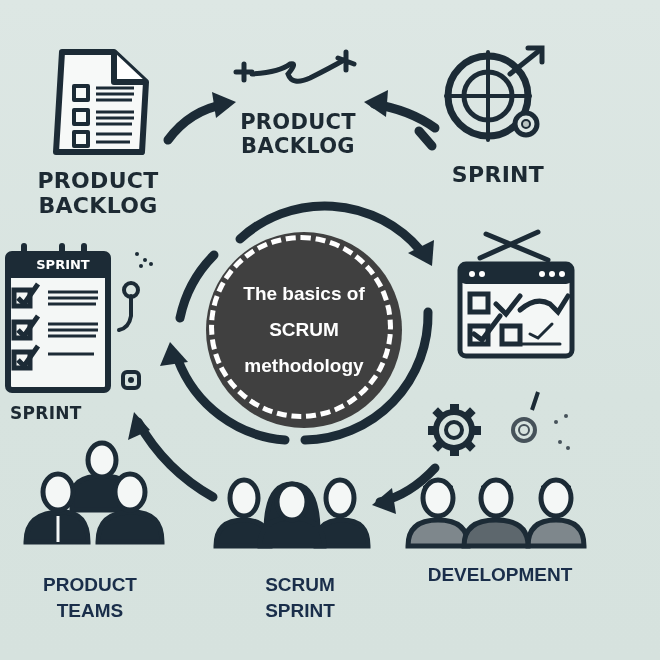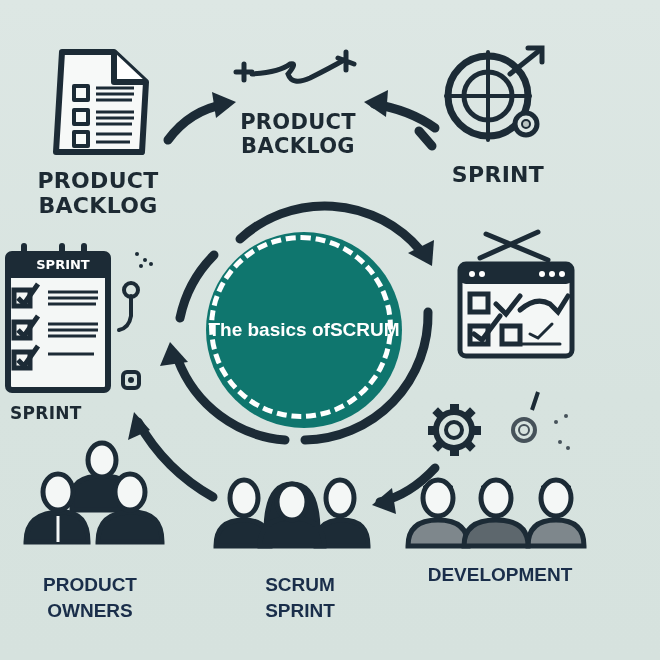--- a/index.html
+++ b/index.html
@@ -15,22 +15,22 @@
     font-weight:600; text-align:center; line-height:1.15; letter-spacing:0.3px;
   }
   .lbl span { display:block; }
   .bottom-lbl {
     position:absolute; color:#1a2e4a; font-family:"Liberation Sans", sans-serif;
     font-weight:bold; text-align:center; font-size:19px; line-height:1.35;
   }
   .bottom-lbl span { display:block; }
   .center {
     position:absolute; left:206px; top:232px; width:196px; height:196px;
-    border-radius:50%; background:#0f766e;
-    display:flex; flex-direction:row; align-items:center; justify-content:center;
+    border-radius:50%; background:#404040;
+    display:flex; flex-direction:column; align-items:center; justify-content:center;
   }
   .center-ring {
     position:absolute; left:209px; top:235px; width:184px; height:184px;
     border-radius:50%; border:5px dashed #ffffff; box-sizing:border-box;
     pointer-events:none;
   }
   .center-line {
     color:#ffffff; font-family:"Liberation Sans", sans-serif; font-weight:bold;
     font-size:19px; line-height:36px; text-align:center;
   }
@@ -218,20 +218,21 @@
         <circle cx="130" cy="30" r="2"></circle>
         <circle cx="140" cy="24" r="2"></circle>
         <circle cx="134" cy="50" r="2"></circle>
         <circle cx="142" cy="56" r="2"></circle>
       </g>
   </svg>
 
   <div class="center">
     <div class="center-line">The basics of</div>
     <div class="center-line">SCRUM</div>
+    <div class="center-line">methodology</div>
   </div>
   <div class="center-ring"></div>
 
   <svg class="abs" style="left:22px;top:436px" width="150" height="110" viewBox="0 0 150 110">
     <g fill="#f4f7f6" stroke="#1c2b36" stroke-width="5">
       <path d="M50 62 Q50 40 80 40 Q110 40 110 62 L110 74 L50 74 Z" fill="#1c2b36"></path>
       <ellipse cx="80" cy="24" rx="14" ry="17"></ellipse>
       <path d="M4 106 Q4 76 40 76 Q66 76 66 106 Z" fill="#1c2b36"></path>
       <ellipse cx="36" cy="56" rx="15" ry="18"></ellipse>
       <path d="M76 106 Q76 76 110 76 Q140 76 140 106 Z" fill="#1c2b36"></path>
@@ -261,21 +262,21 @@
     </g>
     <g fill="#1c2b36">
         <path d="M19 14 Q34 -2 49 14 L49 10 Q34 0 19 10 Z"></path>
         <path d="M77 14 Q92 -2 107 14 L107 10 Q92 0 77 10 Z"></path>
         <path d="M137 14 Q152 -2 167 14 L167 10 Q152 0 137 10 Z"></path>
       </g>
   </svg>
 
   <div class="bottom-lbl" style="left:20px;top:572px;width:140px;">
     <span>PRODUCT</span>
-    <span>OWNERS</span>
+    <span>TEAMS</span>
   </div>
   <div class="bottom-lbl" style="left:230px;top:572px;width:140px;">
     <span>SCRUM</span>
     <span>SPRINT</span>
   </div>
   <div class="bottom-lbl" style="left:410px;top:562px;width:180px;">
     <span>DEVELOPMENT</span>
   </div>
 </div>
 

